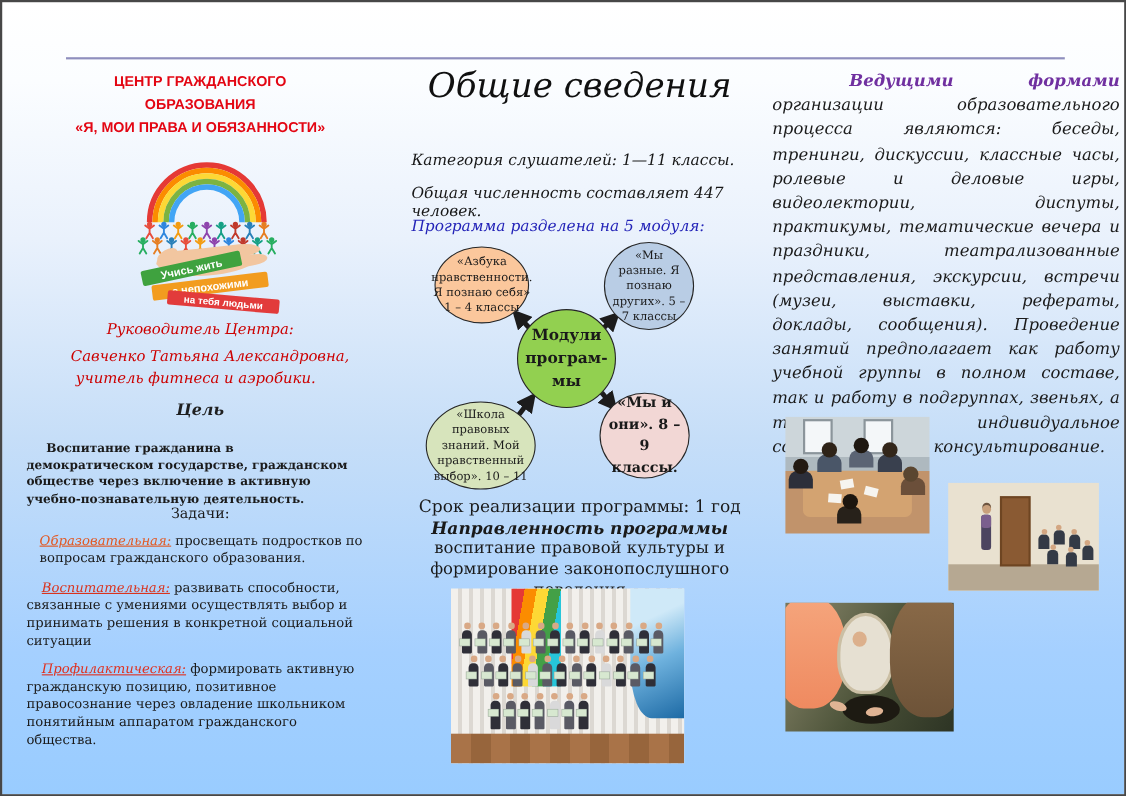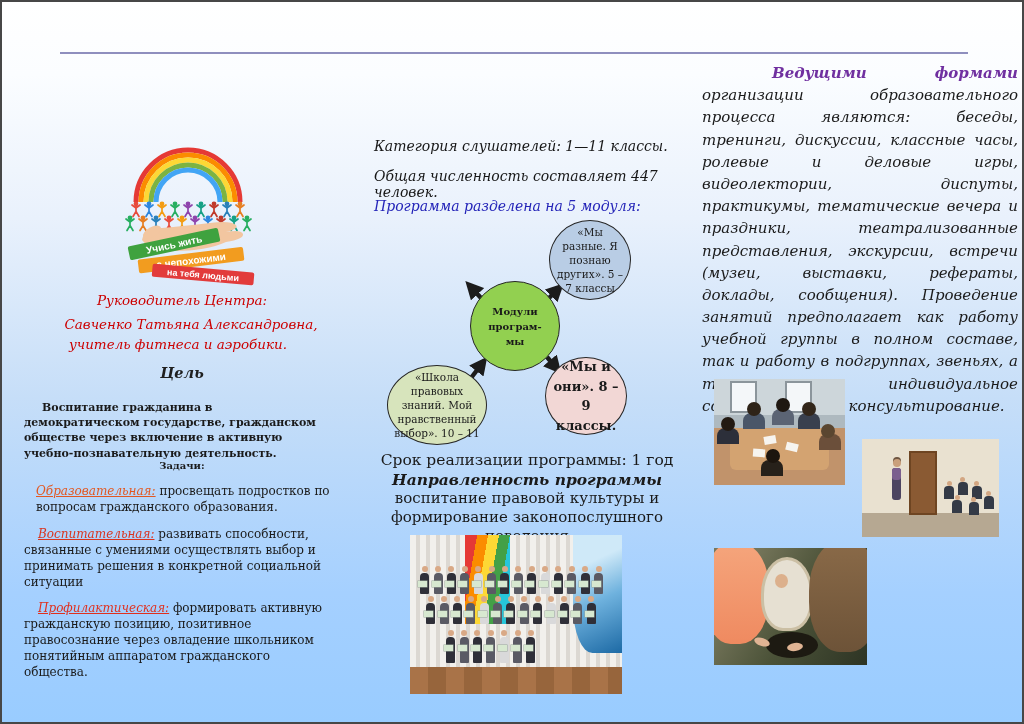--- a/index.html
+++ b/index.html
@@ -11,38 +11,38 @@
 
   
   .l-title{left:40px;top:62px;width:280px;text-align:center;color:#e30613;
            font-family:"Liberation Sans",sans-serif;font-weight:bold;font-size:13px;line-height:1.6;}
   .blk{display:block;}
   .logo{left:112px;top:136px;width:152px;height:152px;}
   .l-head-label{left:40px;top:290px;width:280px;text-align:center;color:#cc0000;font-style:italic;font-size:13.5px;}
   .l-head-name{left:22px;top:312px;width:308px;color:#cc0000;font-style:italic;font-size:13.5px;line-height:1.5;text-indent:26px;text-align:center;}
   .l-goal-h{left:40px;top:362px;width:280px;text-align:center;font-weight:bold;font-style:italic;font-size:14.5px;color:#1f1f1f;}
   .l-goal-t{left:22px;top:398px;width:302px;font-size:11px;line-height:1.38;text-indent:18px;font-weight:bold;}
-  .l-tasks-h{left:40px;top:458px;width:280px;text-align:center;font-weight:bold;font-size:10px;}
+  .l-tasks-h{left:40px;top:458px;width:280px;text-align:center;font-weight:normal;font-size:13px;}
   .task{left:22px;width:306px;font-size:12px;line-height:1.34;}
   .t1{top:481px;padding-left:12px;width:294px;}
   .t2{top:524px;text-indent:14px;}
   .t3{top:598px;text-indent:14px;}
   .task-label{font-style:italic;text-decoration:underline;}
   .c-obr{color:#e25822;} .c-vos{color:#d9341f;} .c-pro{color:#e0301e;}
 
   
   .m-title{left:365px;top:58px;width:320px;text-align:center;font-style:italic;font-size:31px;color:#101010;}
   .m-info{left:372px;width:310px;font-style:italic;font-size:14px;color:#171717;}
   .i1{top:136px;} .i2{top:166px;} .i3{top:196px;color:#2424b8;}
   .diagram{left:365px;top:210px;width:320px;height:237px;}
   .circle{position:absolute;border:1.5px solid #262626;border-radius:50%;display:flex;align-items:center;justify-content:center;
           text-align:center;font-size:10.5px;line-height:1.35;padding:5px;box-sizing:border-box;}
   .c-tl{left:28px;top:12px;width:86px;height:70px;background:#fbc79c;}
   .c-tr{left:182px;top:8px;width:82px;height:80px;background:#b9cde5;}
-  .c-ct{left:103px;top:69px;width:90px;height:90px;background:#92d050;font-weight:bold;font-size:10px;line-height:1.5;}
+  .c-ct{left:103px;top:69px;width:90px;height:90px;background:#92d050;font-weight:bold;font-size:14px;line-height:1.5;}
   .c-bl{left:20px;top:153px;width:100px;height:80px;background:#d7e4bc;}
   .c-br{left:178px;top:145px;width:82px;height:78px;background:#f2d7d5;font-weight:bold;font-size:13px;line-height:1.5;}
   .diag-arrows{position:absolute;left:0;top:0;}
   .m-duration{left:363px;top:449px;width:324px;text-align:center;font-weight:normal;font-size:15.5px;}
   .m-dir-h{left:363px;top:468px;width:324px;text-align:center;font-weight:bold;font-style:italic;font-size:15.5px;}
   .m-dir-t{left:358px;top:487px;width:334px;text-align:center;font-size:15px;line-height:1.25;}
 
   
   .r-para{left:700px;top:60px;width:316px;font-style:italic;font-size:15px;line-height:1.48;text-align:justify;text-indent:26px;}
   .r-lead{font-weight:bold;color:#7030a0;margin-left:44px;}
@@ -89,20 +89,25 @@
   .ph-outdoor .j-brown{position:absolute;right:-7%;top:-6%;width:45%;height:95%;background:linear-gradient(#8a6a48,#6d5338);border-radius:45% 40% 40% 45%;}
   .ph-outdoor .soil{position:absolute;left:34%;bottom:6%;width:34%;height:22%;background:#1d1a12;border-radius:50%;}
   .ph-outdoor .hand{position:absolute;width:16px;height:8px;background:#e0b494;border-radius:50%;}
 </style>
 </head>
 <body>
 
 <div class="page">
   <div class="abs top-rule"></div>
 
+  <div class="abs l-title">
+    <span class="blk">ЦЕНТР ГРАЖДАНСКОГО</span>
+    <span class="blk">ОБРАЗОВАНИЯ</span>
+    <span class="blk">«Я, МОИ ПРАВА И ОБЯЗАННОСТИ»</span>
+  </div>
 
   <svg class="abs logo" viewBox="0 0 152 152">
     <defs>
       <g id="person">
         <circle cx="0" cy="0" r="2.4" fill="currentColor"></circle>
         <path d="M0,2.4 L0,7.5 M0,4 L-4,1 M0,4 L4,1 M0,7.5 L-3,12.5 M0,7.5 L3,12.5" stroke="currentColor" stroke-width="1.7" stroke-linecap="round" fill="none"></path>
       </g>
     </defs>
     <g>
       <path d="M22,64 A52,52 0 0 1 126,64" stroke="#e53935" stroke-width="5" fill="none"></path>
@@ -155,36 +160,38 @@
   <div class="abs l-head-label">Руководитель Центра:</div>
   <div class="abs l-head-name">Савченко Татьяна Александровна, учитель фитнеса и аэробики.</div>
   <div class="abs l-goal-h">Цель</div>
   <div class="abs l-goal-t">Воспитание гражданина в демократическом государстве, гражданском обществе  через включение в активную учебно-познавательную деятельность.</div>
   <div class="abs l-tasks-h">Задачи:</div>
 
   <div class="abs task t1"><span class="task-label c-obr">Образовательная:</span><span> просвещать подростков по вопросам гражданского образования.</span></div>
   <div class="abs task t3"><span class="task-label c-pro">Профилактическая:</span><span> формировать активную гражданскую позицию, позитивное правосознание через овладение школьником понятийным аппаратом гражданского общества.</span></div>
   <div class="abs task t2"><span class="task-label c-vos">Воспитательная:</span><span> развивать способности, связанные с умениями осуществлять выбор и принимать решения в конкретной социальной ситуации</span></div>
 
+  <div class="abs m-title">Общие сведения</div>
   <div class="abs m-info i1">Категория слушателей: 1—11 классы.</div>
   <div class="abs m-info i2">Общая численность составляет 447 человек.</div>
   <div class="abs m-info i3">Программа разделена на 5 модуля:</div>
 
   <div class="abs diagram">
     <svg class="diag-arrows" width="320" height="237">
       <defs>
         <marker id="ah" viewBox="0 0 10 10" refX="7" refY="5" markerWidth="4" markerHeight="4" orient="auto-start-reverse">
           <path d="M0,0 L10,5 L0,10 z" fill="#1c1c1c"></path>
         </marker>
       </defs>
       <line x1="114" y1="86" x2="102" y2="73" stroke="#1c1c1c" stroke-width="4.5" marker-end="url(#ah)"></line>
       <line x1="182" y1="86" x2="193" y2="75" stroke="#1c1c1c" stroke-width="4.5" marker-end="url(#ah)"></line>
       <line x1="104" y1="166" x2="117" y2="149" stroke="#1c1c1c" stroke-width="4.5" marker-end="url(#ah)"></line>
       <line x1="180" y1="145" x2="191" y2="158" stroke="#1c1c1c" stroke-width="4.5" marker-end="url(#ah)"></line>
     </svg>
+    <div class="circle c-tl">«Азбука нравственности. Я познаю себя» 1 – 4 классы</div>
     <div class="circle c-tr">«Мы разные. Я познаю других». 5 – 7 классы</div>
     <div class="circle c-ct">
       <div>
         <span class="blk">Модули</span>
         <span class="blk">програм-</span>
         <span class="blk">мы</span>
       </div>
     </div>
     <div class="circle c-bl">«Школа правовых знаний. Мой нравственный выбор». 10 – 11</div>
     <div class="circle c-br">«Мы и они». 8 – 9 классы.</div>

